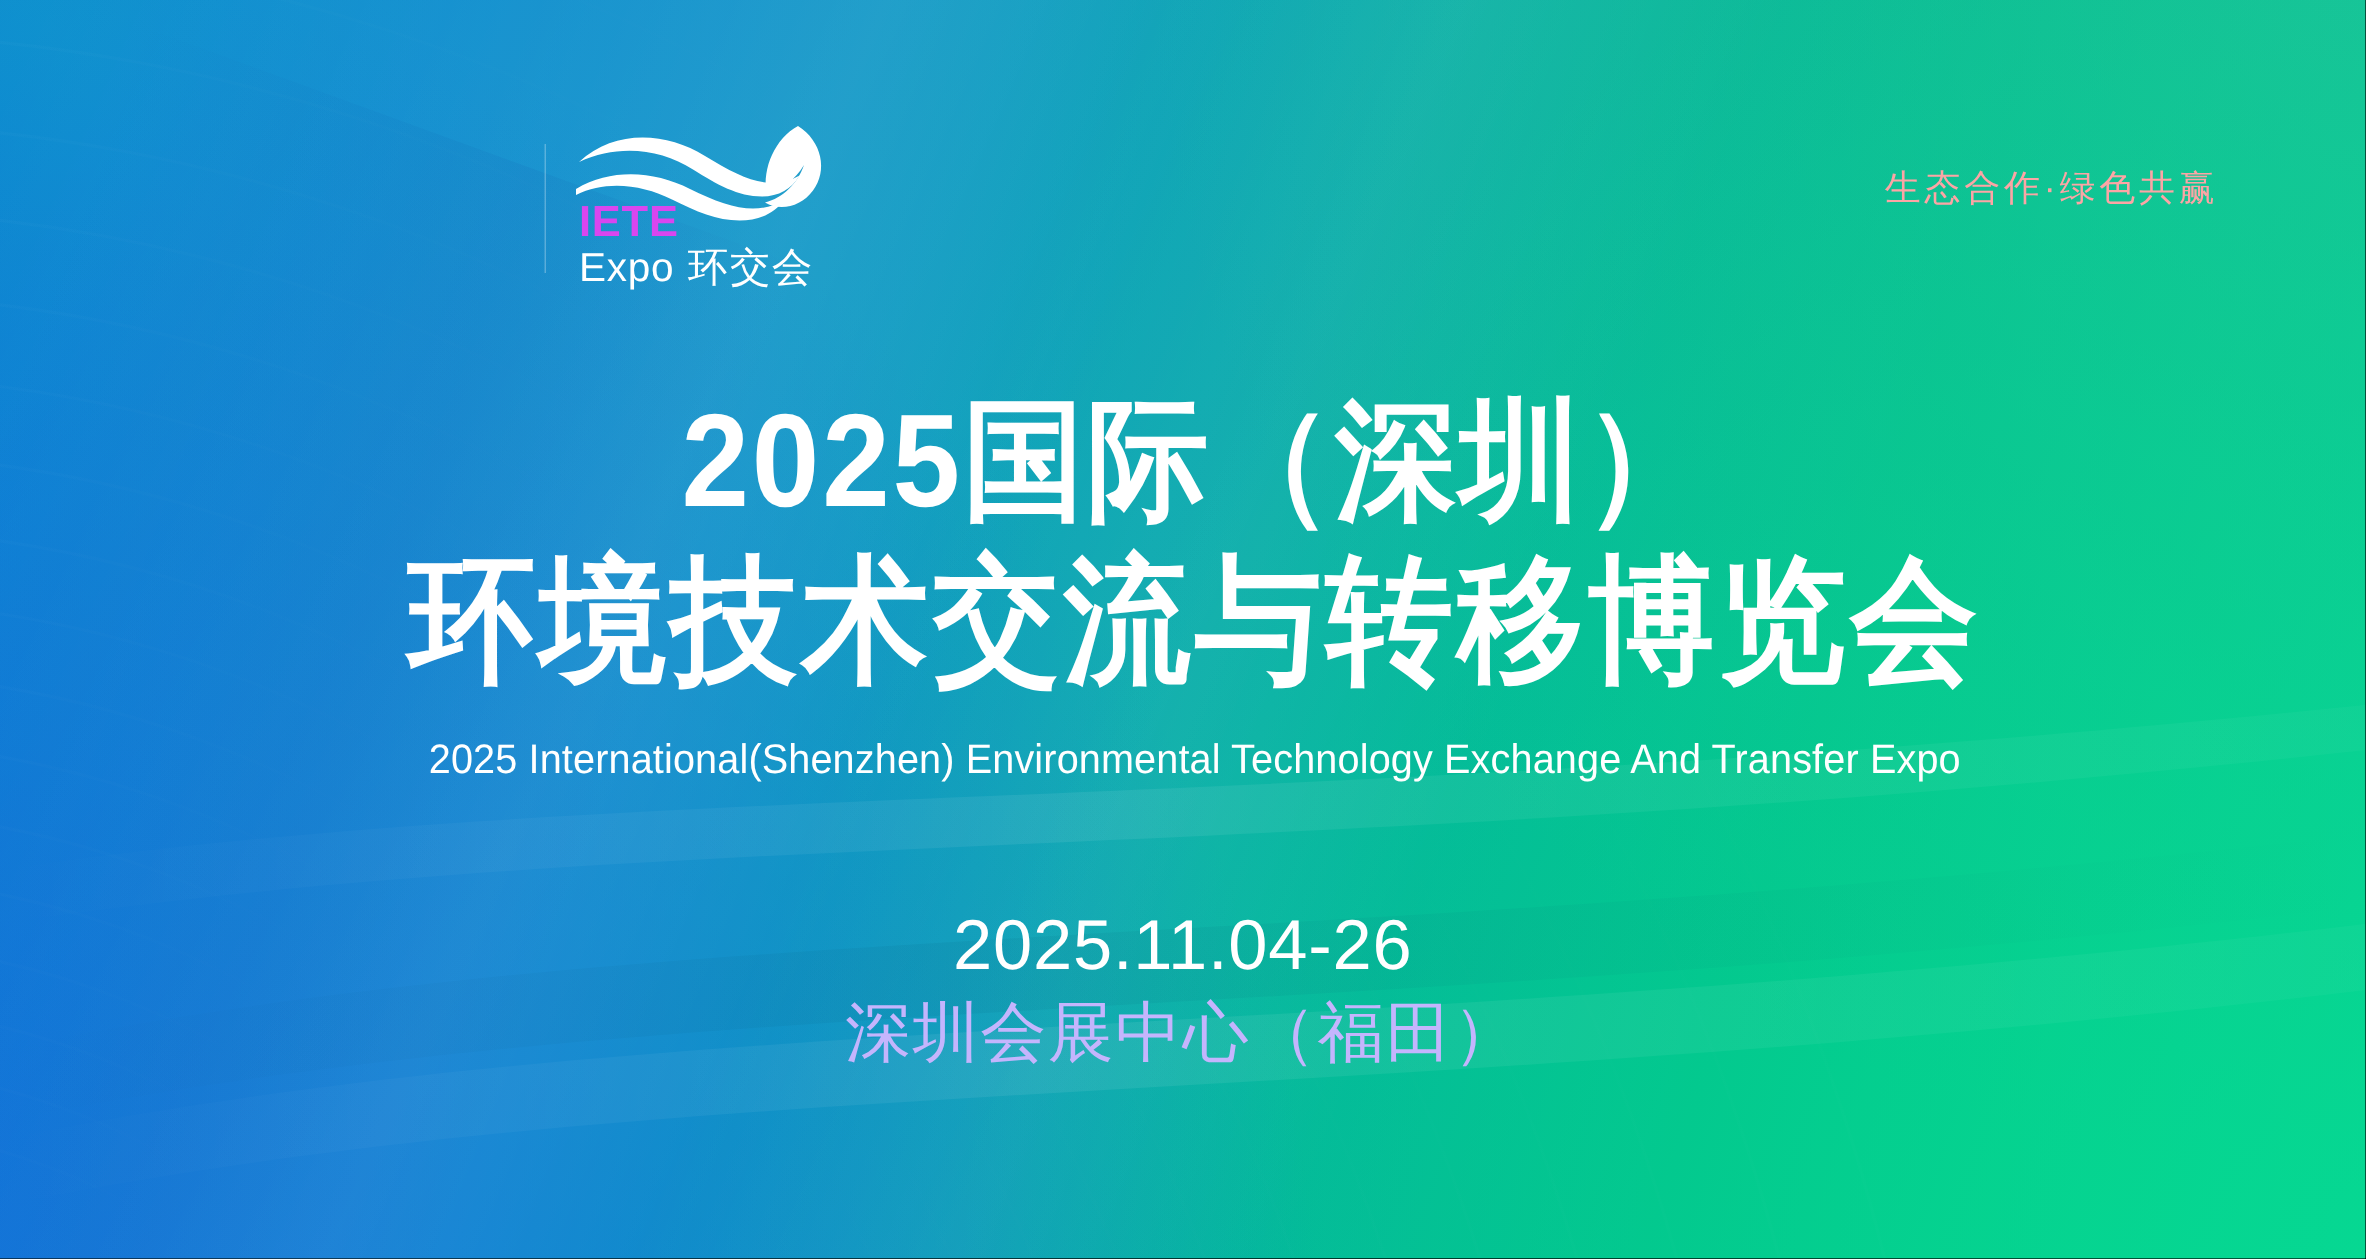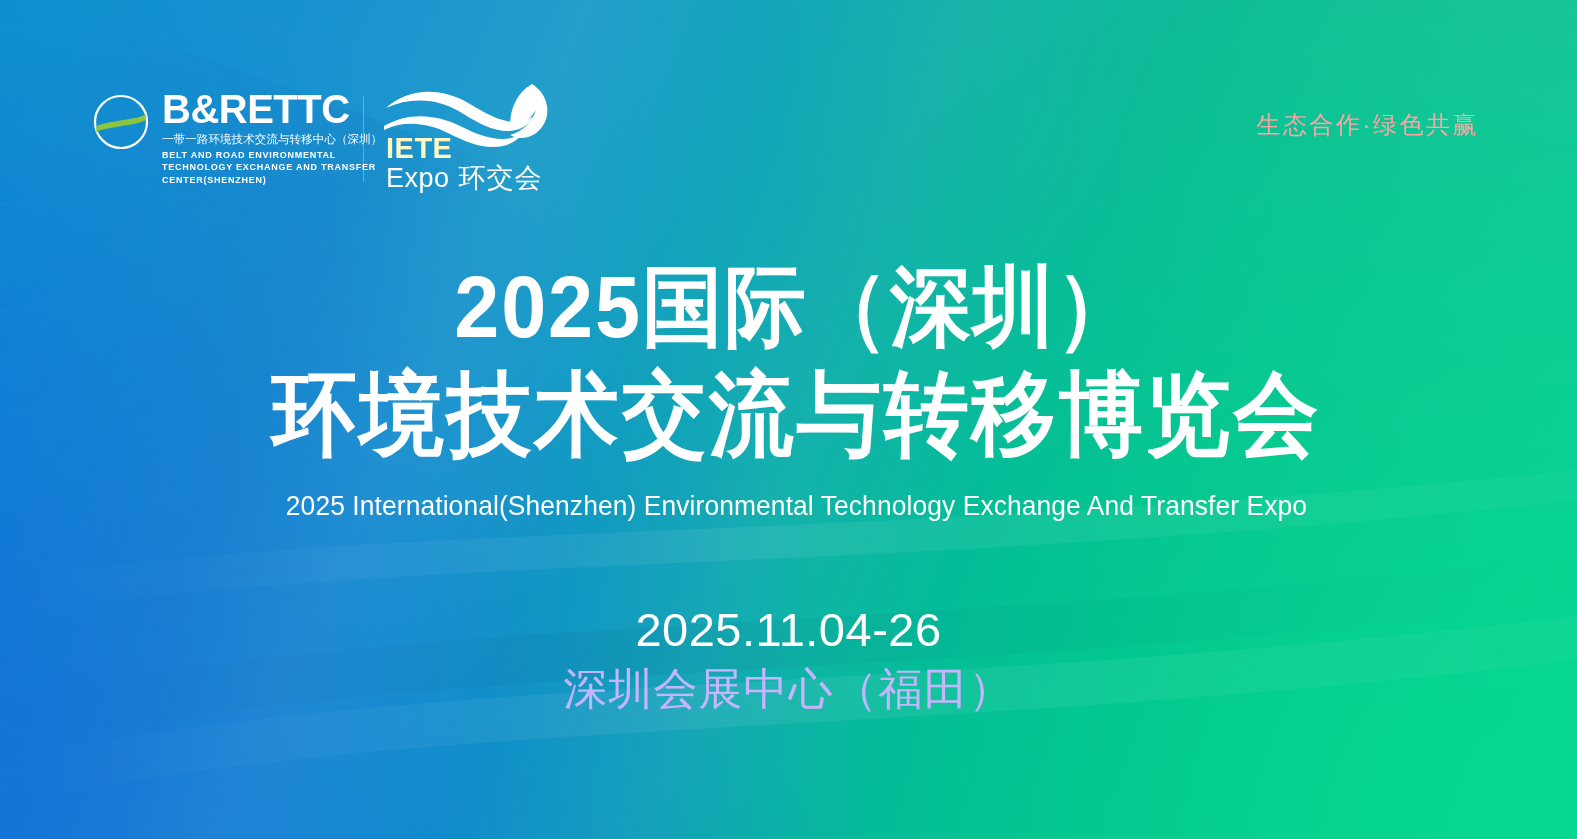--- a/index.html
+++ b/index.html
@@ -167,21 +167,21 @@
   }
   .iete-swoosh { position: absolute; left: 0; top: 0; width: 170px; height: 66px; }
   .iete-text {
     position: absolute;
     left: 4px;
     top: 52px;
     display: flex;
     flex-direction: column;
   }
   .iete-abbr {
-    color: #fef9c3;
+    color: #d946ef;
     font-size: 29px;
     font-weight: bold;
     letter-spacing: 0.5px;
     line-height: 1;
   }
   .iete-row2 {
     display: flex;
     align-items: flex-end;
     gap: 9px;
     margin-top: 2px;
@@ -335,31 +335,20 @@
         <stop offset="100%" stop-color="#00606a" stop-opacity="0.00"></stop>
       </linearGradient>
     </defs>
     <path d="M0,700 C420,612 880,636 1577,556 L1577,604 C900,684 430,660 0,748 Z" fill="url(#waveDark)"></path>
     <path d="M0,760 C430,672 900,696 1577,616 L1577,660 C900,740 430,716 0,804 Z" fill="url(#waveLight)"></path>
     <path d="M0,580 C400,520 860,544 1577,470 L1577,500 C880,576 420,552 0,616 Z" fill="url(#waveLight)"></path>
   </svg>
 
   <div class="header">
 
-    <div class="brettc">
-      <svg class="brettc-mark" viewBox="0 0 58 58">
-        <circle cx="29" cy="29" r="26" fill="none" stroke="#ffffff" stroke-width="2.2"></circle>
-        <path d="M4.2,33.6 C14,27.4 44,27.4 53.8,21.2 L53.8,27.0 C44,33.2 14,33.2 4.2,39.4 Z" fill="#8cc63f"></path>
-      </svg>
-      <div class="brettc-text">
-        <div class="brettc-word">B&amp;RETTC</div>
-        <div class="brettc-cn">一带一路环境技术交流与转移中心（深圳）</div>
-        <div class="brettc-en">BELT AND ROAD ENVIRONMENTAL TECHNOLOGY EXCHANGE AND TRANSFER CENTER(SHENZHEN)</div>
-      </div>
-    </div>
 
     <div class="hdr-divider"></div>
 
     <div class="iete">
       <svg class="iete-swoosh" viewBox="0 0 170 66">
 
         <path d="M4,26 C28,4 62,6 88,22 C106,33 120,40 133,40 C140,40 146,38 151,35
                  C146,44 137,49 126,49 C110,49 96,41 80,31 C58,17 30,14 4,26 Z" fill="#ffffff"></path>
 
         <path d="M2,44 C26,30 54,32 78,44 C94,52 108,57 120,57 C128,57 135,55 141,51

